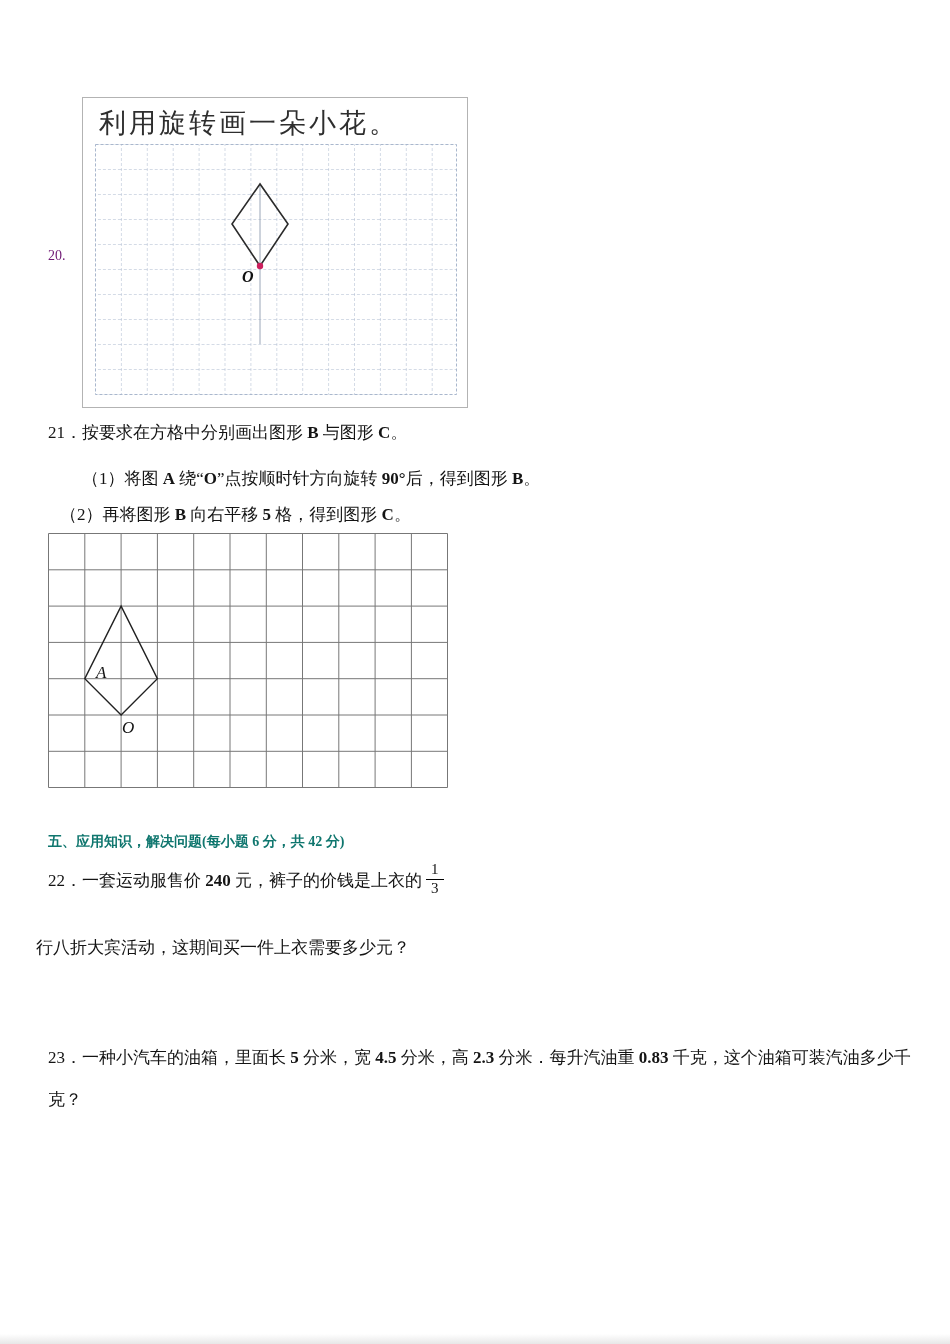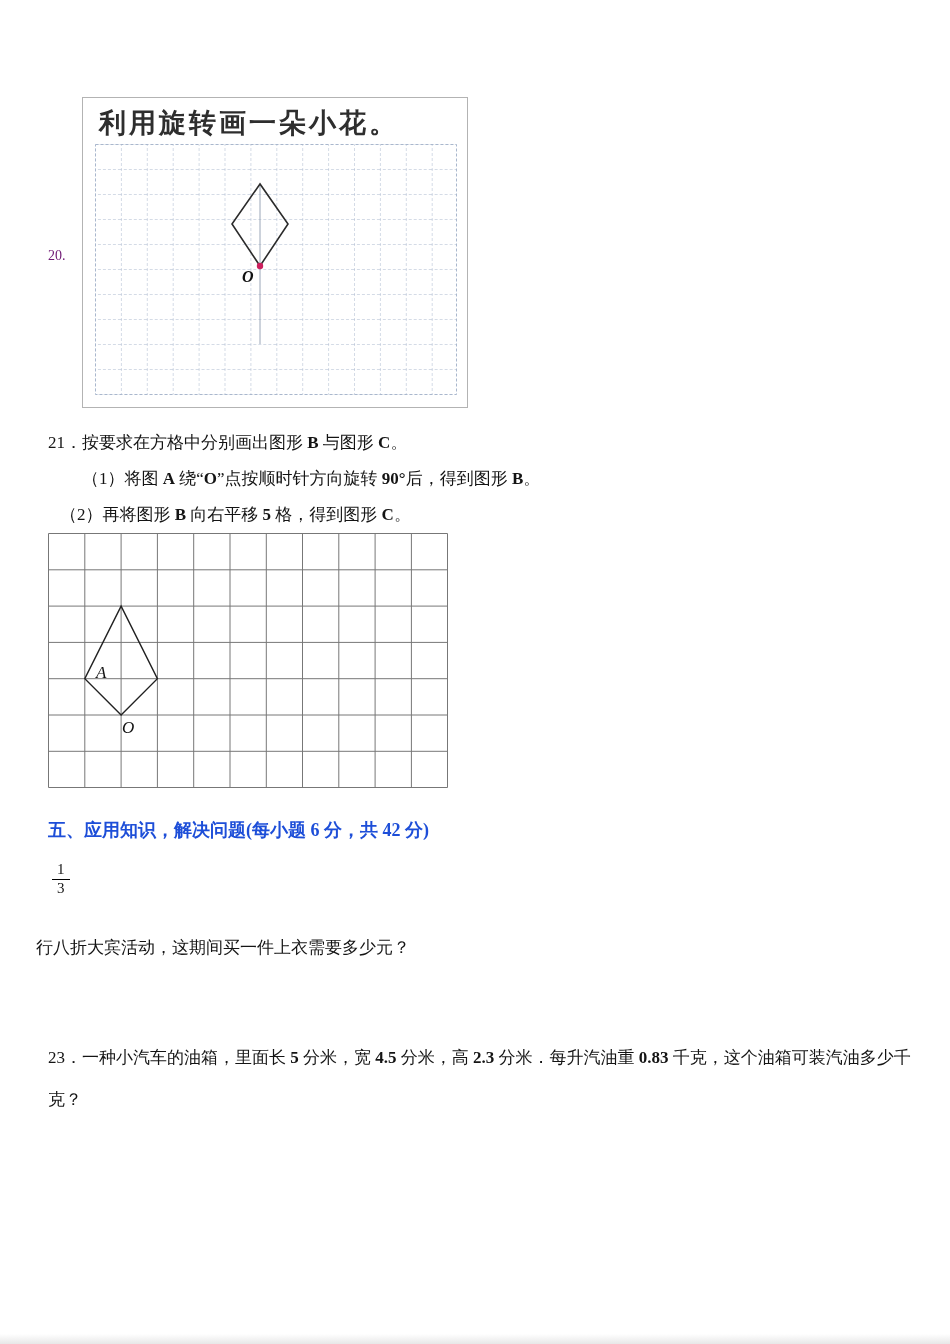--- a/index.html
+++ b/index.html
@@ -8,29 +8,29 @@
     width: 950px; height: 1344px;
     position: relative;
     font-family: "Liberation Serif", "DejaVu Serif", serif;
     color: #111111;
     overflow: hidden;
   }
   .abs { position: absolute; }
   .txt { font-size: 17px; line-height: 24px; white-space: nowrap; color: #141414; }
   .b { font-weight: bold; }
   .qnum { font-size: 14px; color: #701a75; }
-  .sec { font-weight: bold; font-size: 18px; color: #1d4ed8; }
+  .sec { font-weight: bold; font-size: 14px; color: #0f766e; margin-top: 12px; }
 
   .fig20 {
     left: 82px; top: 97px; width: 386px; height: 311px;
     border: 1px solid #b3b3b3; background: #ffffff;
   }
   .fig20-title {
     position: absolute; left: 16px; top: 7px;
-    font-size: 27px; font-weight: bold; letter-spacing: 3px;
+    font-size: 27px; font-weight: normal; letter-spacing: 3px;
     color: #2e2e2e; white-space: nowrap;
   }
   .fig20-grid { position: absolute; left: 12px; top: 46px; }
 
   .svg-label  { font-family: "Liberation Serif", serif; font-style: italic; font-weight: bold; font-size: 16px; fill: #111; }
   .svg-label2 { font-family: "Liberation Serif", serif; font-style: italic; font-size: 17px; fill: #111; }
 
   .fraction {
     display: inline-block; vertical-align: middle;
     text-align: center; font-size: 15px; line-height: 1.05;
@@ -58,34 +58,34 @@
       </pattern>
     </defs>
     <rect x="0.5" y="0.5" width="361" height="250" fill="url(#gp20)" stroke="#a9b7cd" stroke-width="1" stroke-dasharray="3 2"></rect>
     <line x1="165" y1="40" x2="165" y2="200" stroke="#9aa6b8" stroke-width="1"></line>
     <polygon points="165,40 137,80 165,122 193,80" fill="none" stroke="#2b2b2b" stroke-width="1.6"></polygon>
     <circle cx="165" cy="122" r="3.2" fill="#cc1f5e"></circle>
     <text x="147" y="138" class="svg-label">O</text>
   </svg>
 </div>
 
-<div class="abs txt" style="left:48px;top:431px;"><span>21．按要求在方格中分别画出图形 </span><span class="b">B</span><span> 与图形 </span><span class="b">C</span><span>。</span></div>
+<div class="abs txt" style="left:48px;top:421px;"><span>21．按要求在方格中分别画出图形 </span><span class="b">B</span><span> 与图形 </span><span class="b">C</span><span>。</span></div>
 <div class="abs txt" style="left:60px;top:467px;margin-left:22px;"><span>（1）将图 </span><span class="b">A</span><span> 绕“</span><span class="b">O</span><span>”点按顺时针方向旋转 </span><span class="b">90°</span><span>后，得到图形 </span><span class="b">B</span><span>。</span></div>
 <div class="abs txt" style="left:60px;top:503px;text-align:right;"><span>（2）再将图形 </span><span class="b">B</span><span> 向右平移 </span><span class="b">5</span><span> 格，得到图形 </span><span class="b">C</span><span>。</span></div>
 
 <svg class="abs" style="left:48px;top:533px;" width="400" height="255">
   <path d="M0.5 0.5H399.5 M0.5 36.8H399.5 M0.5 73.1H399.5 M0.5 109.4H399.5 M0.5 145.7H399.5 M0.5 182H399.5 M0.5 218.3H399.5 M0.5 254.5H399.5 M0.5 0.5V254.5 M36.8 0.5V254.5 M73.1 0.5V254.5 M109.4 0.5V254.5 M145.7 0.5V254.5 M182 0.5V254.5 M218.3 0.5V254.5 M254.5 0.5V254.5 M290.8 0.5V254.5 M327.1 0.5V254.5 M363.4 0.5V254.5 M399.5 0.5V254.5" stroke="#777777" stroke-width="1" fill="none"></path>
   <polygon points="73.1,73.1 36.8,145.7 73.1,182 109.4,145.7" fill="none" stroke="#222222" stroke-width="1.4"></polygon>
   <text x="48" y="145" class="svg-label2">A</text>
   <text x="74" y="200" class="svg-label2">O</text>
 </svg>
 
 <div class="abs txt sec" style="left:48px;top:818px;">五、应用知识，解决问题(每小题 6 分，共 42 分)</div>
 
 <div class="abs txt" style="left:48px;top:862px;">
-  <span class="fraction"><span class="fnum">1</span><span class="fden">3</span></span>
+  <span><span>22．一套运动服售价 </span><span class="b">240</span><span> 元，裤子的价钱是上衣的</span></span><span class="fraction"><span class="fnum">1</span><span class="fden">3</span></span>
 </div>
 <div class="abs txt" style="left:36px;top:936px;">行八折大宾活动，这期间买一件上衣需要多少元？</div>
 
 <div class="abs txt" style="left:48px;top:1046px;"><span>23．一种小汽车的油箱，里面长 </span><span class="b">5</span><span> 分米，宽 </span><span class="b">4.5</span><span> 分米，高 </span><span class="b">2.3</span><span> 分米．每升汽油重 </span><span class="b">0.83</span><span> 千克，这个油箱可装汽油多少千</span></div>
 <div class="abs txt" style="left:48px;top:1088px;">克？</div>
 
 <div class="abs bottom-shade"></div>
 
 </body></html>

